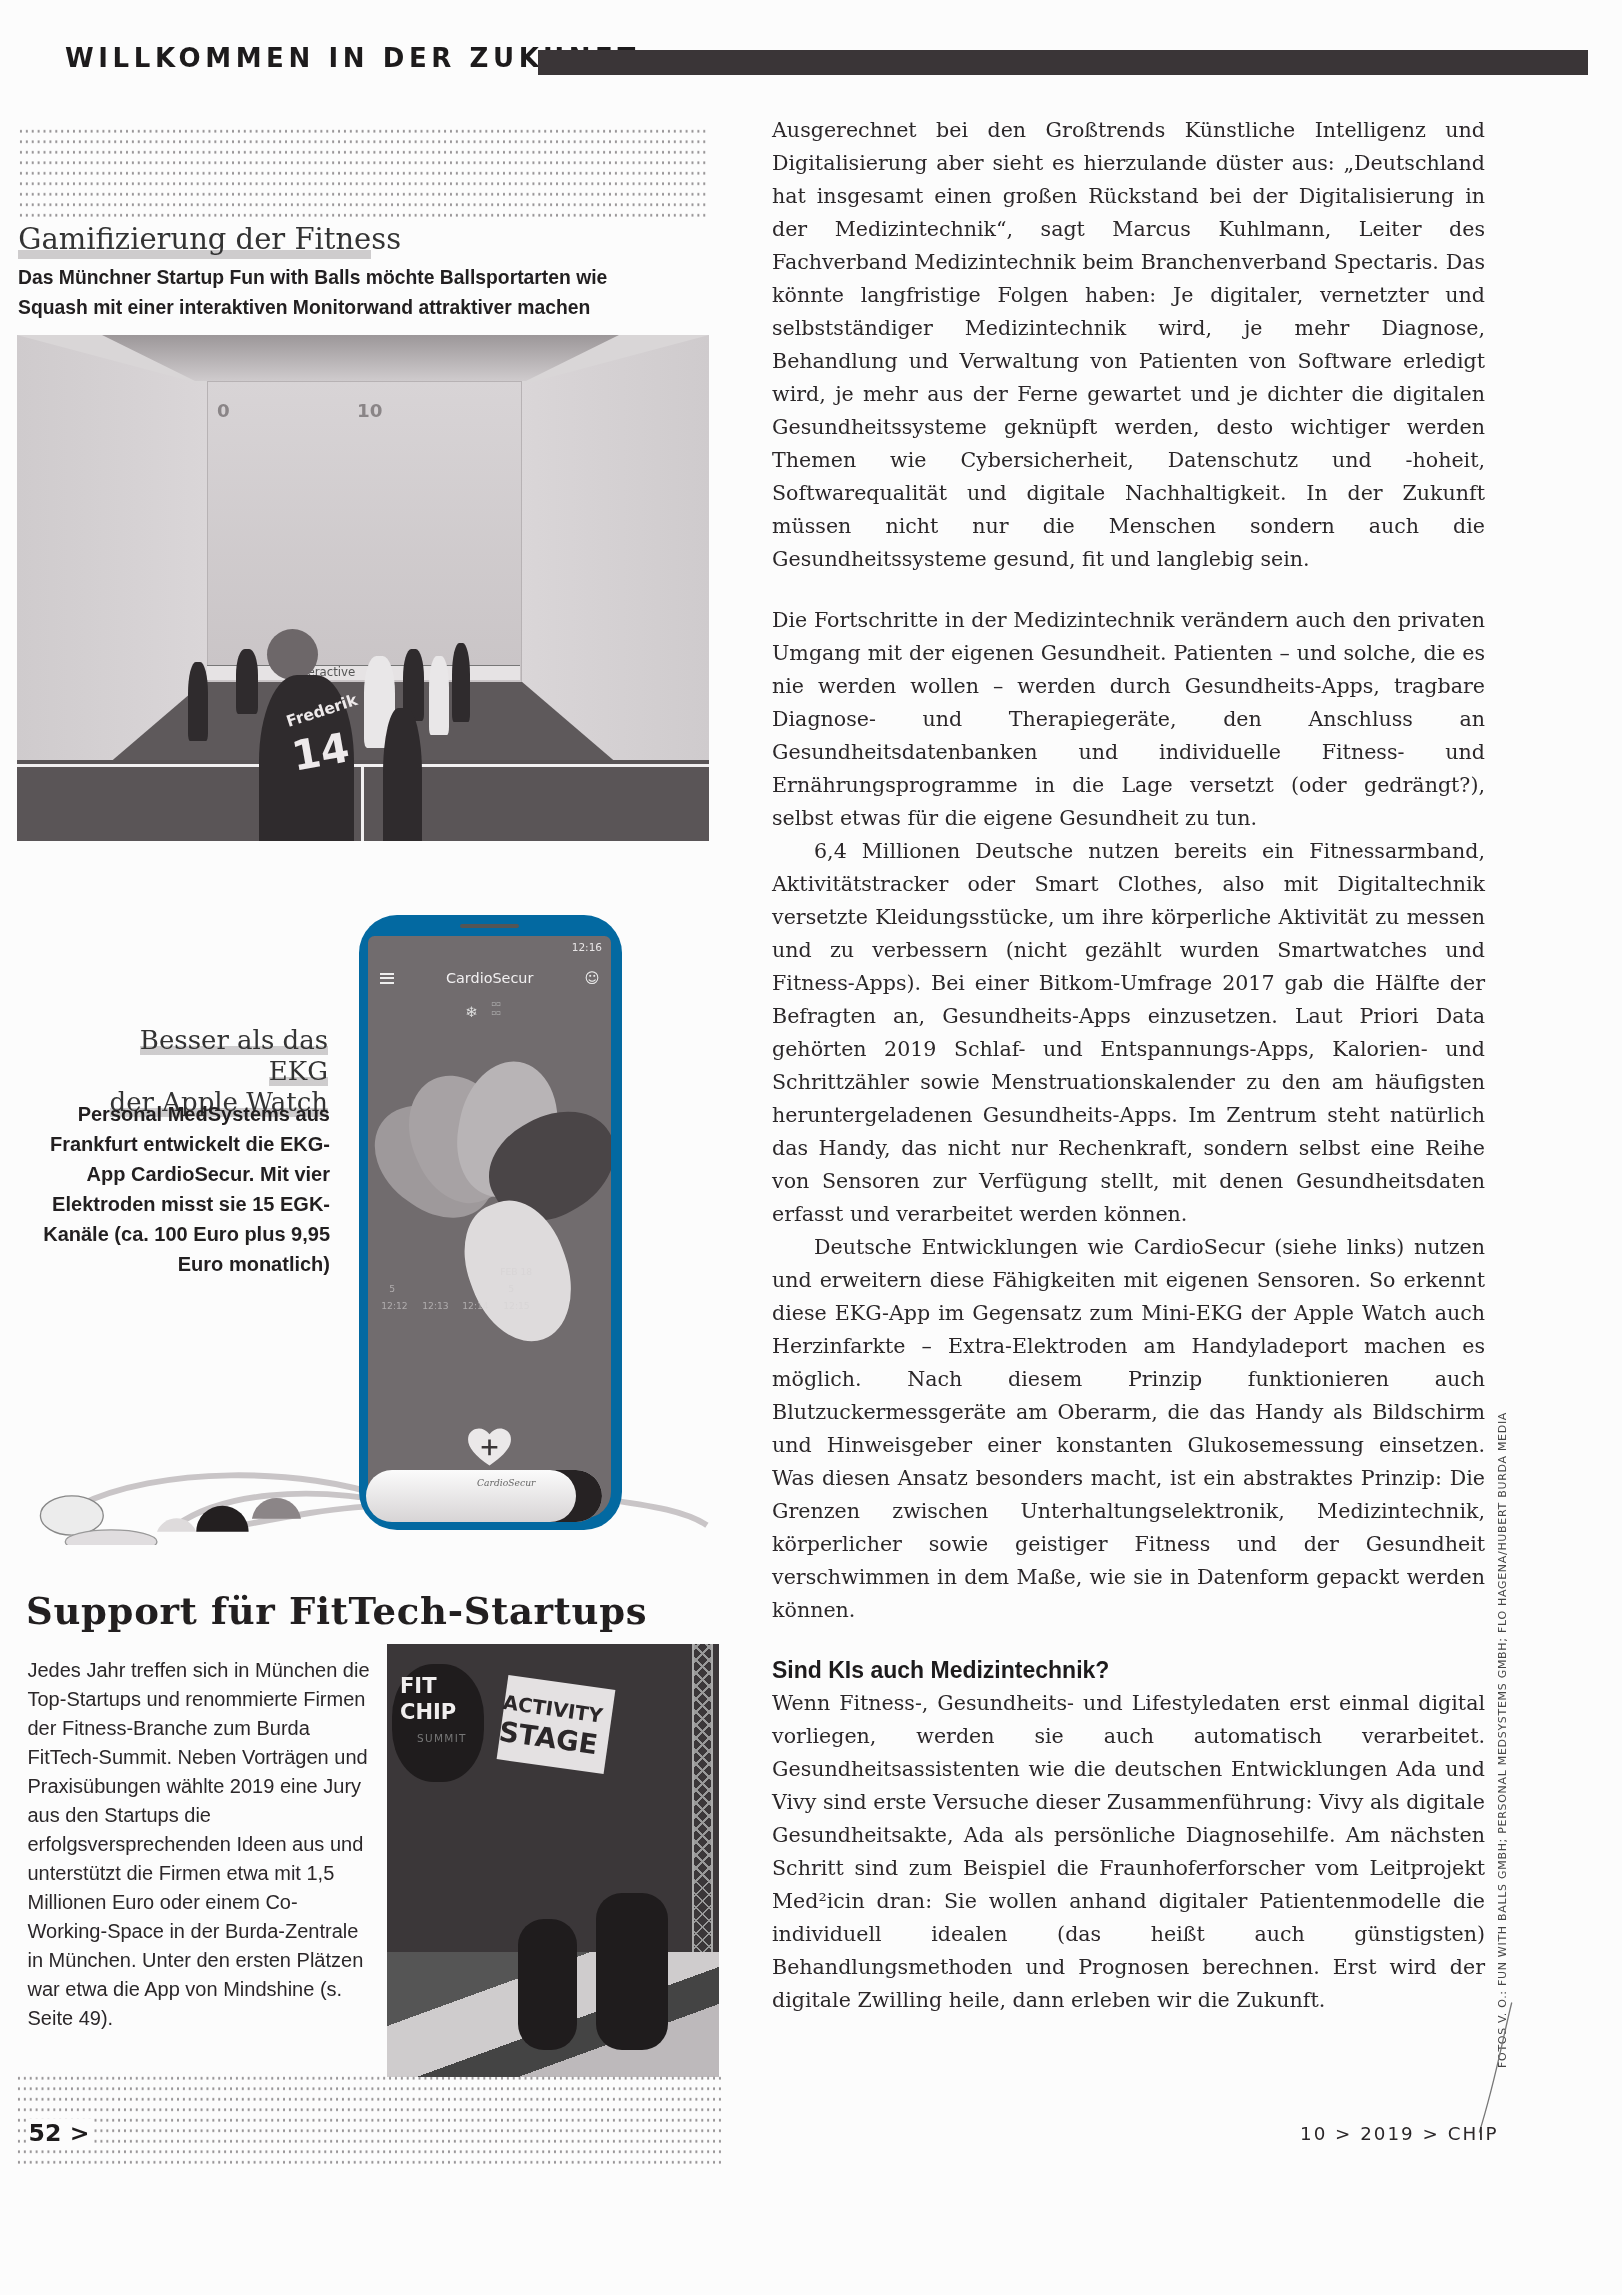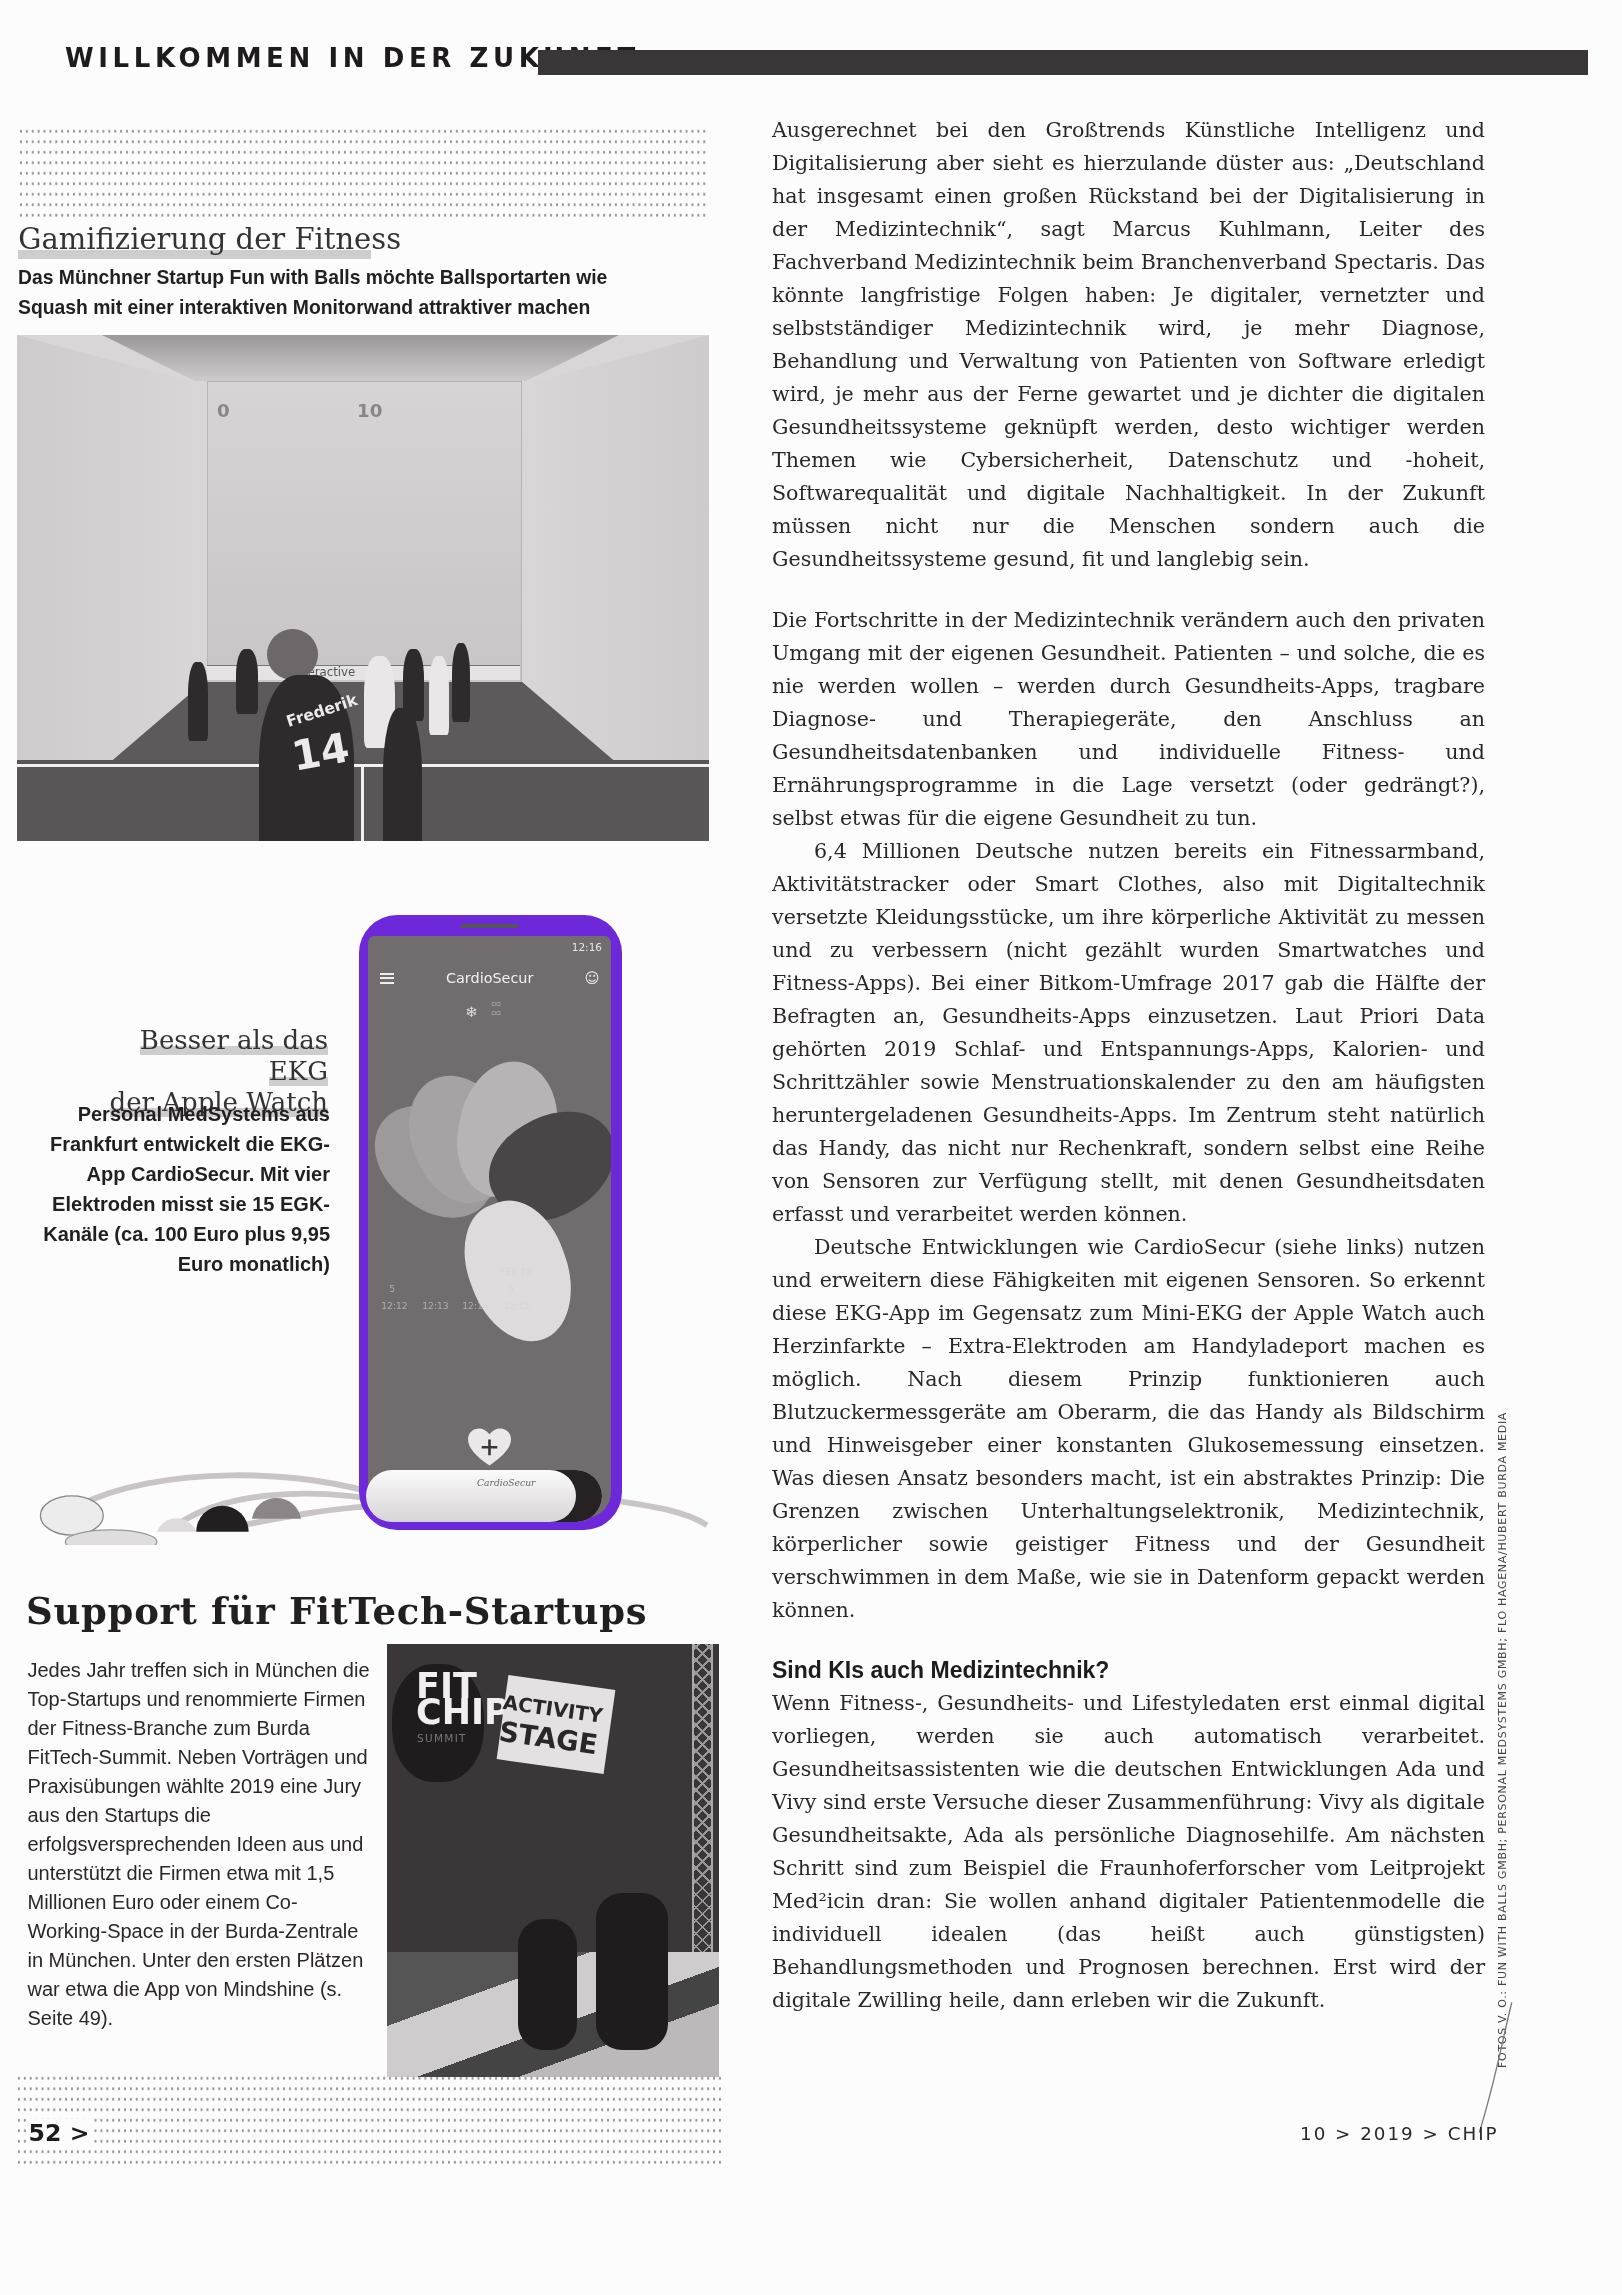--- a/index.html
+++ b/index.html
@@ -35,21 +35,21 @@
   .score { position:absolute; font-family:"DejaVu Sans", sans-serif; font-weight:bold; color:#8a8587; font-size:18.3px; }
   .player { position:absolute; background:#2f2b2d; border-radius:40% 40% 10% 10%; }
   .player.white { background:#e9e7e8; }
   .head { position:absolute; border-radius:50%; background:#6d6769; }
 
   
   #ekg-title { left:73px; top:1025px; font-family:"DejaVu Serif", serif; font-size:26px; color:#333; text-align:right; width:255px; line-height:31px; }
   .hl { background:linear-gradient(transparent 70%, rgba(120,115,118,0.35) 70%); }
   #ekg-sub { left:26px; top:1099px; width:304px; text-align:right; font-family:"Liberation Sans", sans-serif; font-weight:bold; font-size:20px; line-height:30px; color:#221f20; }
 
-  #phone { left:359px; top:915px; width:263px; height:615px; border-radius:38px; background:#6d28d9; }
+  #phone { left:359px; top:915px; width:263px; height:615px; border-radius:38px; background:#0369a1; }
   #phone-screen { position:absolute; left:9.2px; top:21px; width:243px; height:582px; background:#716c6e; border-radius:6.5px 6.5px 26px 26px; overflow:hidden; }
   #phone .speaker { position:absolute; left:101px; top:9.2px; width:59px; height:3.9px; border-radius:2px; background:#555; }
   .status { position:absolute; top:5.2px; right:9.2px; color:#e8e5e6; font-family:"DejaVu Sans", sans-serif; font-size:10.5px; }
   .app-title { position:absolute; top:34px; left:0; width:100%; text-align:center; color:#f2f0f1; font-family:"DejaVu Sans", sans-serif; font-size:14.4px; }
   .menu-icon { position:absolute; left:11.8px; top:37px; width:14.4px; height:10.5px; border-top:2px solid #eee; border-bottom:2px solid #eee; box-sizing:border-box; }
   .menu-icon::after { content:""; position:absolute; left:0; top:2.3px; width:14.4px; height:2px; background:#eee; }
   .user-icon { position:absolute; right:11.8px; top:34px; color:#eee; font-size:14.4px; font-family:"DejaVu Sans", sans-serif; }
   .flake { position:absolute; left:97px; top:68px; color:#ddd; font-size:14.4px; font-family:"DejaVu Sans", sans-serif; }
   .flake-lbl { position:absolute; left:123px; top:64px; color:#bbb; font-family:"DejaVu Sans", sans-serif; font-size:7.2px; line-height:8.5px; }
   .petal { position:absolute; border-radius:50% 50% 45% 45%; transform-origin:50% 100%; }
@@ -59,21 +59,21 @@
 
   #sensor { left:366px; top:1470px; width:236px; height:52px; border-radius:26px; background:linear-gradient(#fbfbfb,#d7d4d5); box-shadow: inset -26px 0 0 #262223; }
   #sensor-label { position:absolute; left:111px; top:6.5px; font-family:"DejaVu Serif", serif; font-style:italic; font-size:9.2px; color:#666; }
   .cable { fill:none; stroke:#c9c5c7; stroke-width:9px; }
 
   
   #fit-head { left:26px; top:1589px; font-family:"DejaVu Serif", serif; font-weight:bold; font-size:37px; color:#221f20; letter-spacing:0.7px; white-space:nowrap; }
   #fit-body { left:27.5px; top:1656px; width:347px; font-family:"Liberation Sans", sans-serif; font-size:20px; line-height:29px; color:#2b2729; }
   #fit-photo { left:387px; top:1644px; width:332px; height:433px; background:#3b3739; overflow:hidden; }
   #fit-photo .sign-round { position:absolute; left:5.2px; top:19.6px; width:92px; height:118px; border-radius:45%; background:#1f1c1d; }
-  #fit-photo .fit-logo { position:absolute; left:13px; top:29.4px; color:#f0eeee; font-family:"DejaVu Sans", sans-serif; font-weight:bold; font-size:35px; line-height:26px;margin-left:16px; }
+  #fit-photo .fit-logo { position:absolute; left:13px; top:29.4px; color:#f0eeee; font-family:"DejaVu Sans", sans-serif; font-weight:bold; font-size:21px; line-height:26px; }
   #fit-photo .summit { position:absolute; left:30px; top:88px; color:#777; font-family:"DejaVu Sans", sans-serif; font-size:10.5px; letter-spacing:1.3px; }
   #fit-photo .stage-sign { position:absolute; left:115px; top:38px; width:108px; height:85px; background:#e4e1e2; transform:rotate(8deg); }
   #fit-photo .stage-text { position:absolute; left:118px; top:46px; color:#2b2729; font-family:"DejaVu Sans", sans-serif; font-weight:bold; transform:rotate(8deg); transform-origin:left top; line-height:26px; }
   #fit-photo .truss { position:absolute; right:6.5px; top:0; width:17px; height:432px; background:repeating-linear-gradient(45deg,#999 0 2px,transparent 2px 9.2px), repeating-linear-gradient(-45deg,#999 0 2px,transparent 2px 9.2px); border-left:2px solid #aaa; border-right:2px solid #aaa; }
   #fit-photo .mats { position:absolute; left:0; top:308px; width:100%; height:126px; background:linear-gradient(160deg,#555 0 30%,#cfcccd 30% 55%,#444 55% 70%,#bdb9bb 70%); }
   #fit-photo .person { position:absolute; background:#1f1c1d; border-radius:26px; }
 
   #page-num { left:26px; top:2119px; font-family:"DejaVu Sans", sans-serif; font-weight:bold; font-size:23.6px; color:#1d1b1c; background:#fcfcfc; padding:0 2.6px; }
 
   

